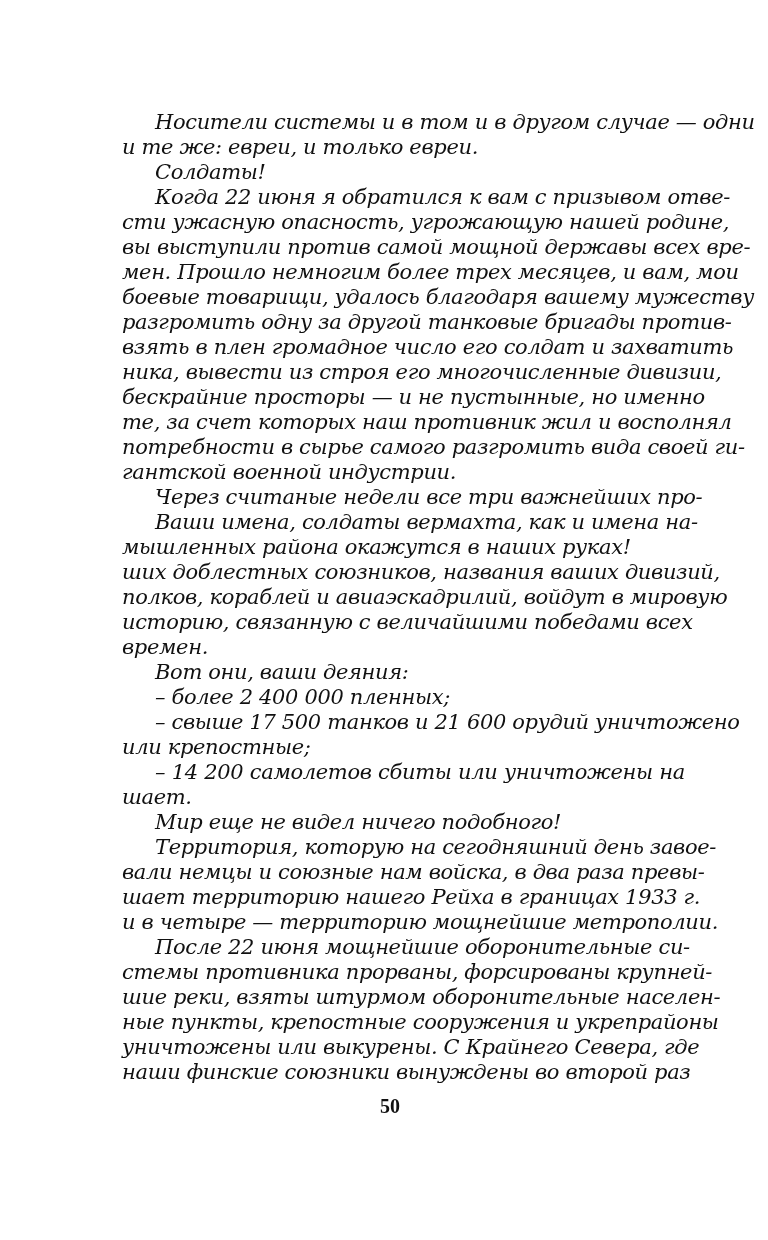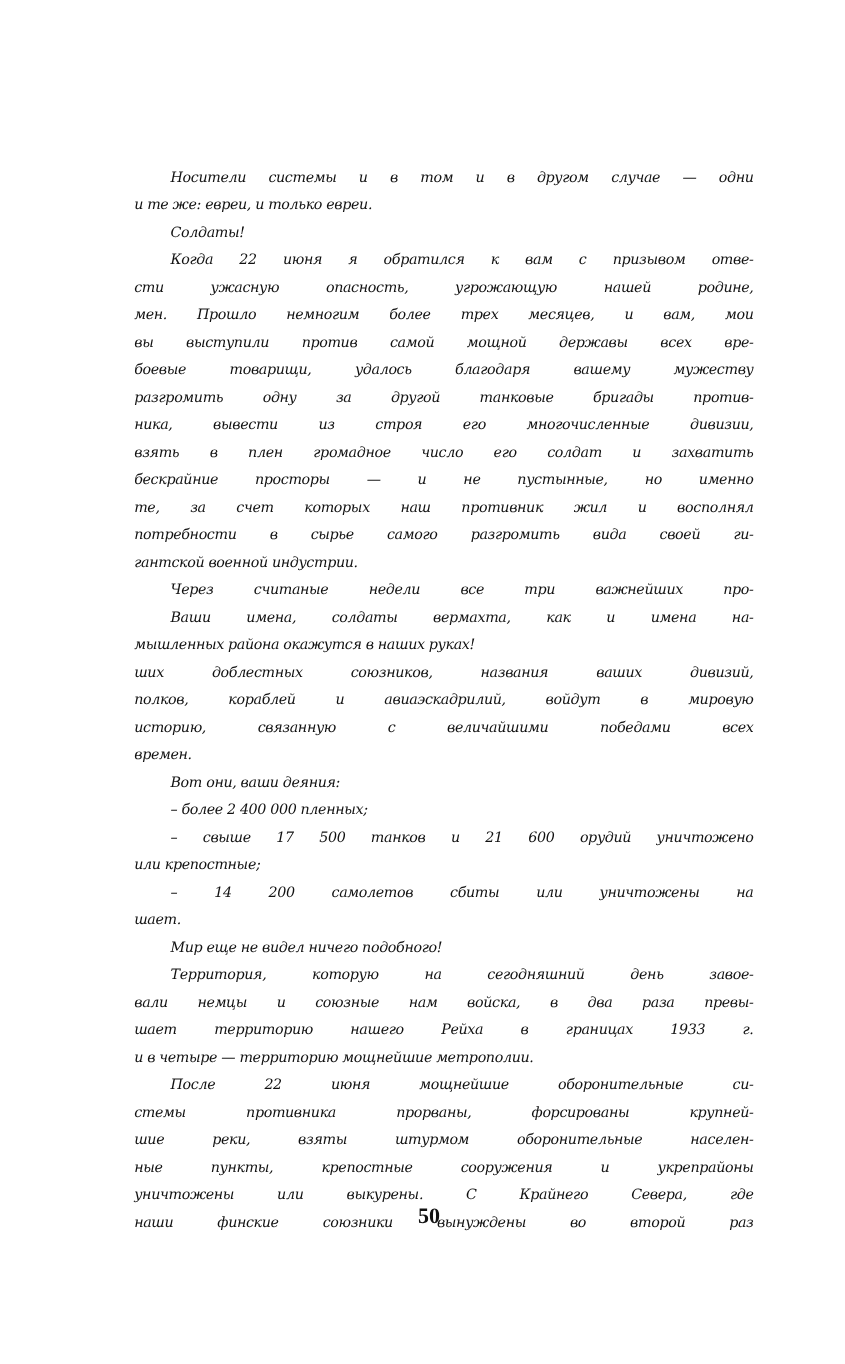--- a/index.html
+++ b/index.html
@@ -4,25 +4,24 @@
 <style>
   html, body { margin: 0; padding: 0; background: #ffffff; }
   body { width: 768px; height: 1240px; position: relative; overflow: hidden; }
   .page {
     position: absolute;
     left: 122px;
     top: 110px;
     width: 563px;
     font-family: "DejaVu Serif", "Liberation Serif", serif;
     font-style: italic;
-    font-size: 13px;
+    font-size: 21px;
     line-height: 25px;
     color: #111111;
     letter-spacing: -0.35px;
-    margin-top: 39px;
   }
   .line {
     display: block;
     white-space: nowrap;
     height: 25px;
     text-align: justify;
     text-align-last: justify;
   }
   .line.last { text-align-last: left; }
   .line.indent { padding-left: 33px; }
@@ -39,26 +38,26 @@
 </style>
 </head>
 <body>
 
 <div class="page" id="page-body">
     <span class="line indent">Носители системы и в том и в другом случае — одни</span>
     <span class="line last">и те же: евреи, и только евреи.</span>
     <span class="line indent last">Солдаты!</span>
     <span class="line indent">Когда 22 июня я обратился к вам с призывом отве-</span>
     <span class="line">сти ужасную опасность, угрожающую нашей родине,</span>
+    <span class="line">вы выступили против самой мощной державы всех вре-</span>
     <span class="line">мен. Прошло немногим более трех месяцев, и вам, мои</span>
-    <span class="line">вы выступили против самой мощной державы всех вре-</span>
     <span class="line">боевые товарищи, удалось благодаря вашему мужеству</span>
     <span class="line">разгромить одну за другой танковые бригады против-</span>
+    <span class="line">взять в плен громадное число его солдат и захватить</span>
     <span class="line">ника, вывести из строя его многочисленные дивизии,</span>
-    <span class="line">взять в плен громадное число его солдат и захватить</span>
     <span class="line">бескрайние просторы — и не пустынные, но именно</span>
     <span class="line">те, за счет которых наш противник жил и восполнял</span>
     <span class="line">потребности в сырье самого разгромить вида своей ги-</span>
     <span class="line last">гантской военной индустрии.</span>
     <span class="line indent">Через считаные недели все три важнейших про-</span>
     <span class="line indent">Ваши имена, солдаты вермахта, как и имена на-</span>
     <span class="line last">мышленных района окажутся в наших руках!</span>
     <span class="line">ших доблестных союзников, названия ваших дивизий,</span>
     <span class="line">полков, кораблей и авиаэскадрилий, войдут в мировую</span>
     <span class="line">историю, связанную с величайшими победами всех</span>

